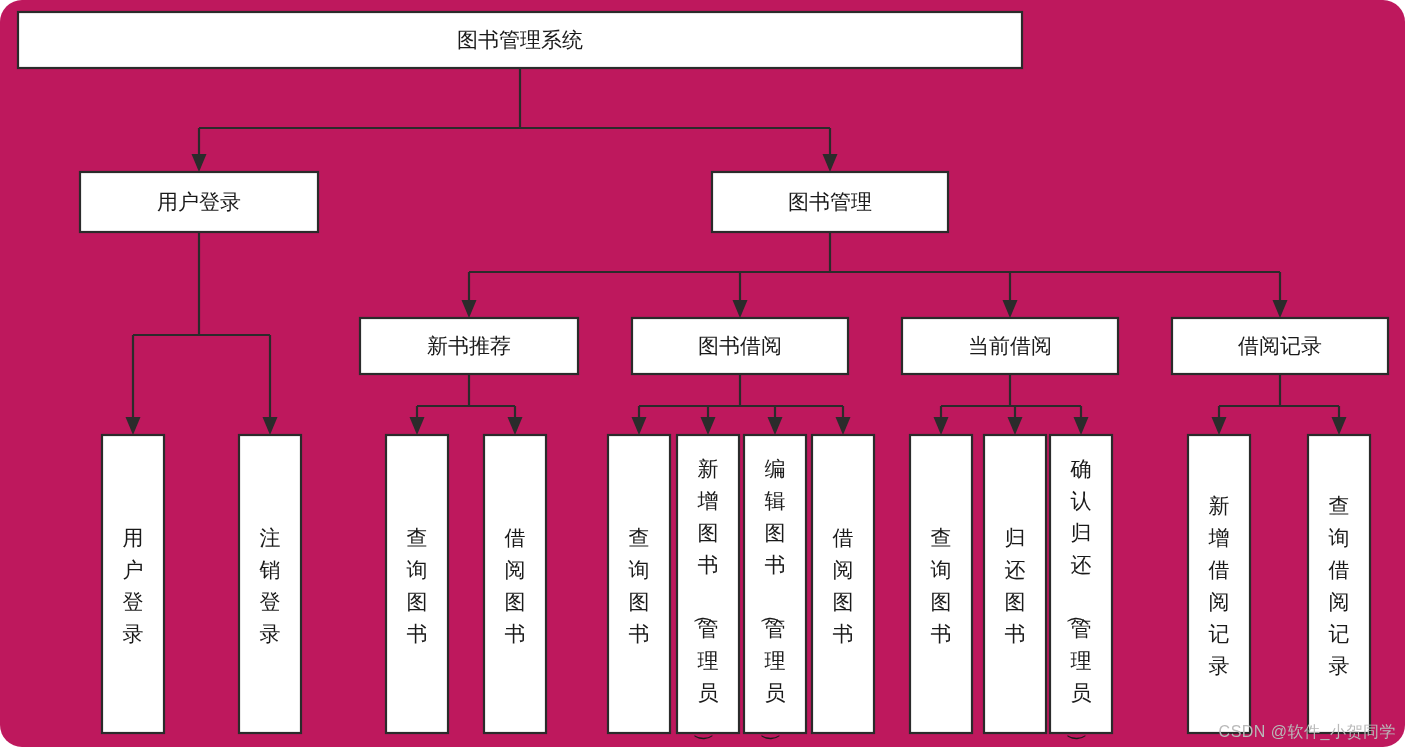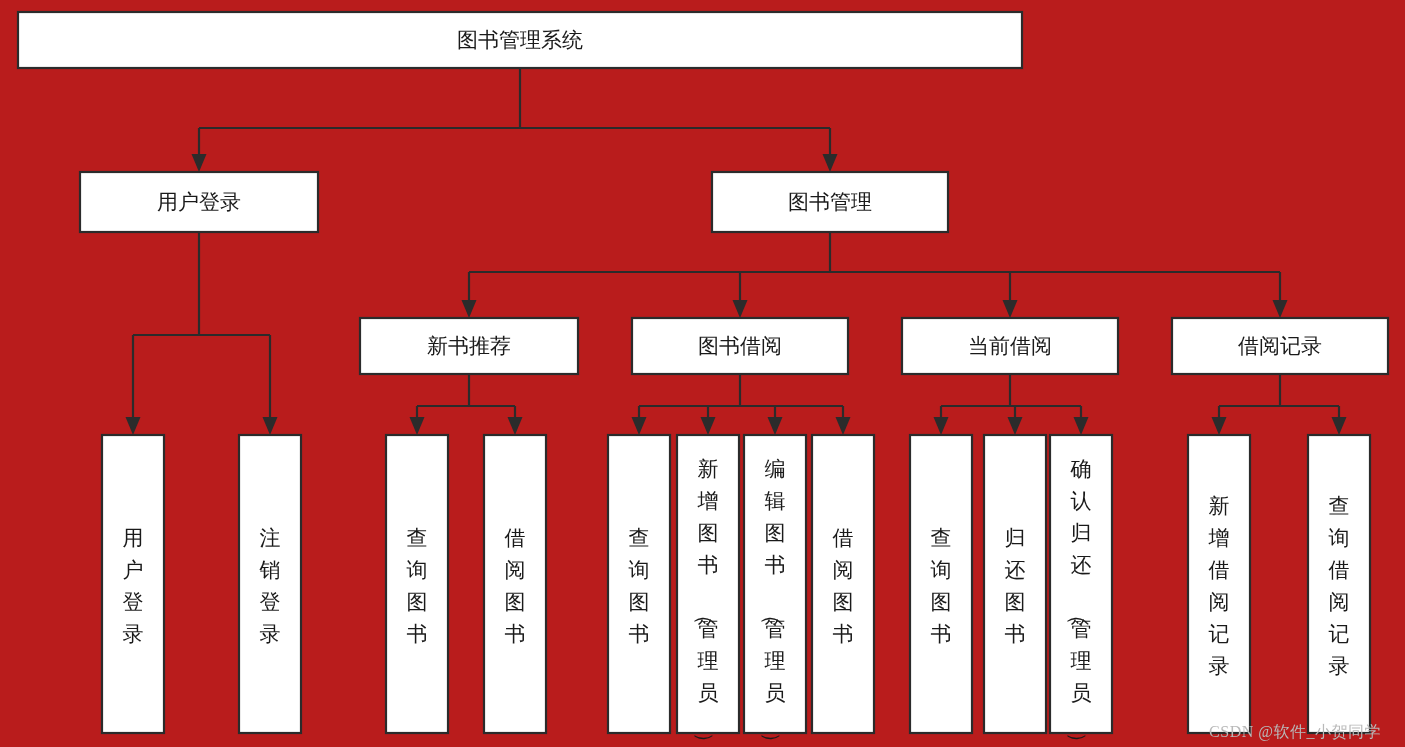--- a/index.html
+++ b/index.html
@@ -11,21 +11,22 @@
   body {
     width: 1405px;
     height: 747px;
     font-family: "DejaVu Sans", "Liberation Sans", sans-serif;
     overflow: hidden;
   }
   #diagram-root {
     position: relative;
     width: 1405px;
     height: 747px;
-    background: #b91c1c;
+    background: #be185d;
+    border-radius: 22px;
   }
   svg.diagram-canvas {
     position: absolute;
     left: 0;
     top: 0;
     width: 1405px;
     height: 747px;
     display: block;
   }
   .node-box {
@@ -51,23 +52,23 @@
     dominant-baseline: middle;
   }
   .node-label-v {
     font-family: "DejaVu Sans", "Liberation Sans", sans-serif;
     font-size: 21px;
     fill: #1a1a1a;
     text-anchor: middle;
   }
   .watermark {
     position: absolute;
-    right: 24px;
+    right: 9px;
     bottom: 4px;
-    font-family: Liberation Serif, serif;
+    font-family: Liberation Sans, sans-serif;
     font-size: 16px;
     color: #b9b9b9;
     letter-spacing: 0.5px;
     white-space: nowrap;
     user-select: none;
   }
 </style>
 </head>
 <body>
 

